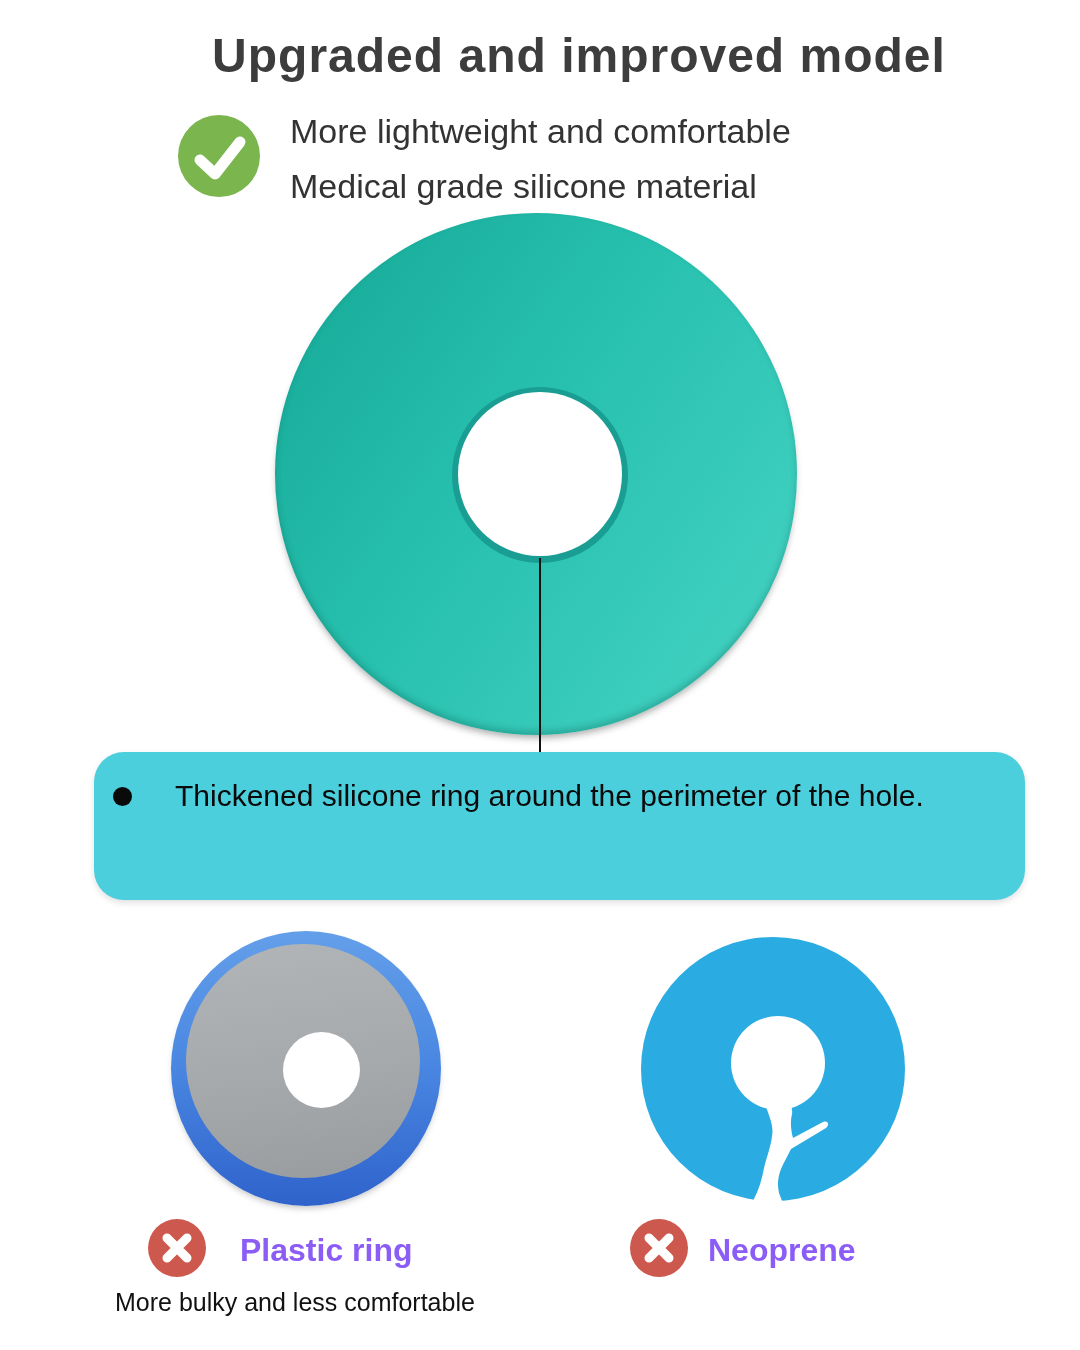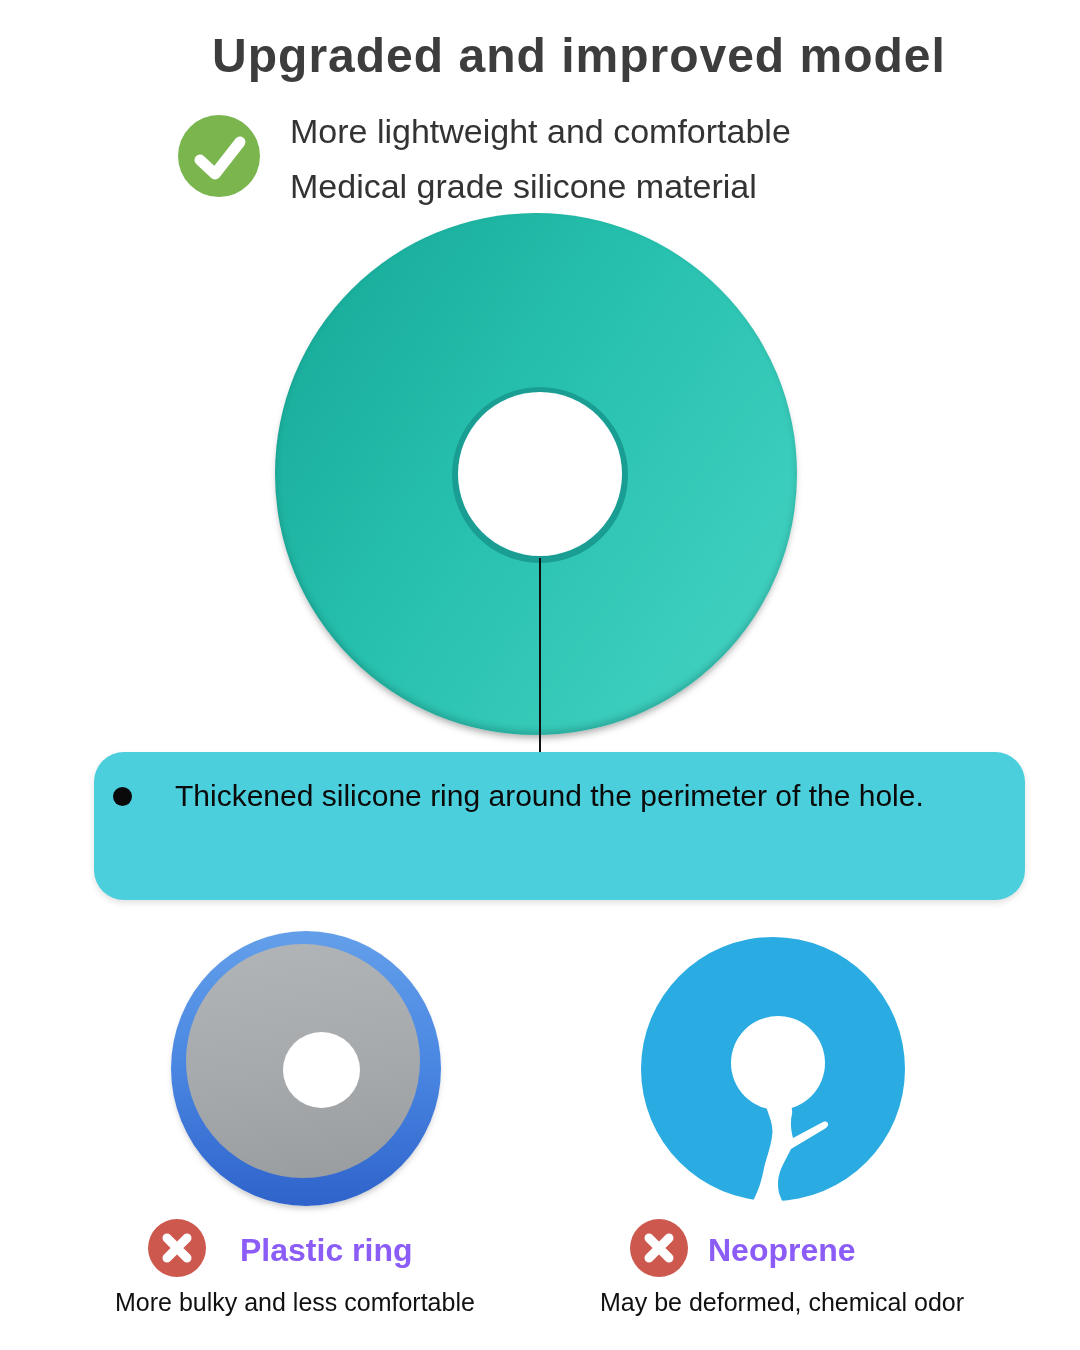--- a/index.html
+++ b/index.html
@@ -137,15 +137,14 @@
   <p class="verdict-label label-left">Plastic ring</p>
   <p class="verdict-caption caption-left">More bulky and less comfortable</p>
 
   <span class="cross-badge cross-right">
     <svg viewBox="0 0 58 58" width="58" height="58">
       <circle cx="29" cy="29" r="29" fill="var(--red)"></circle>
       <path d="M19 19 L39 39 M39 19 L19 39" stroke="#ffffff" stroke-width="9" stroke-linecap="round"></path>
     </svg>
   </span>
   <p class="verdict-label label-right">Neoprene</p>
-  <p class="verdict-caption caption-right">May be deformed, chemical odor</p>
 
 </div>
 
 </body></html>

